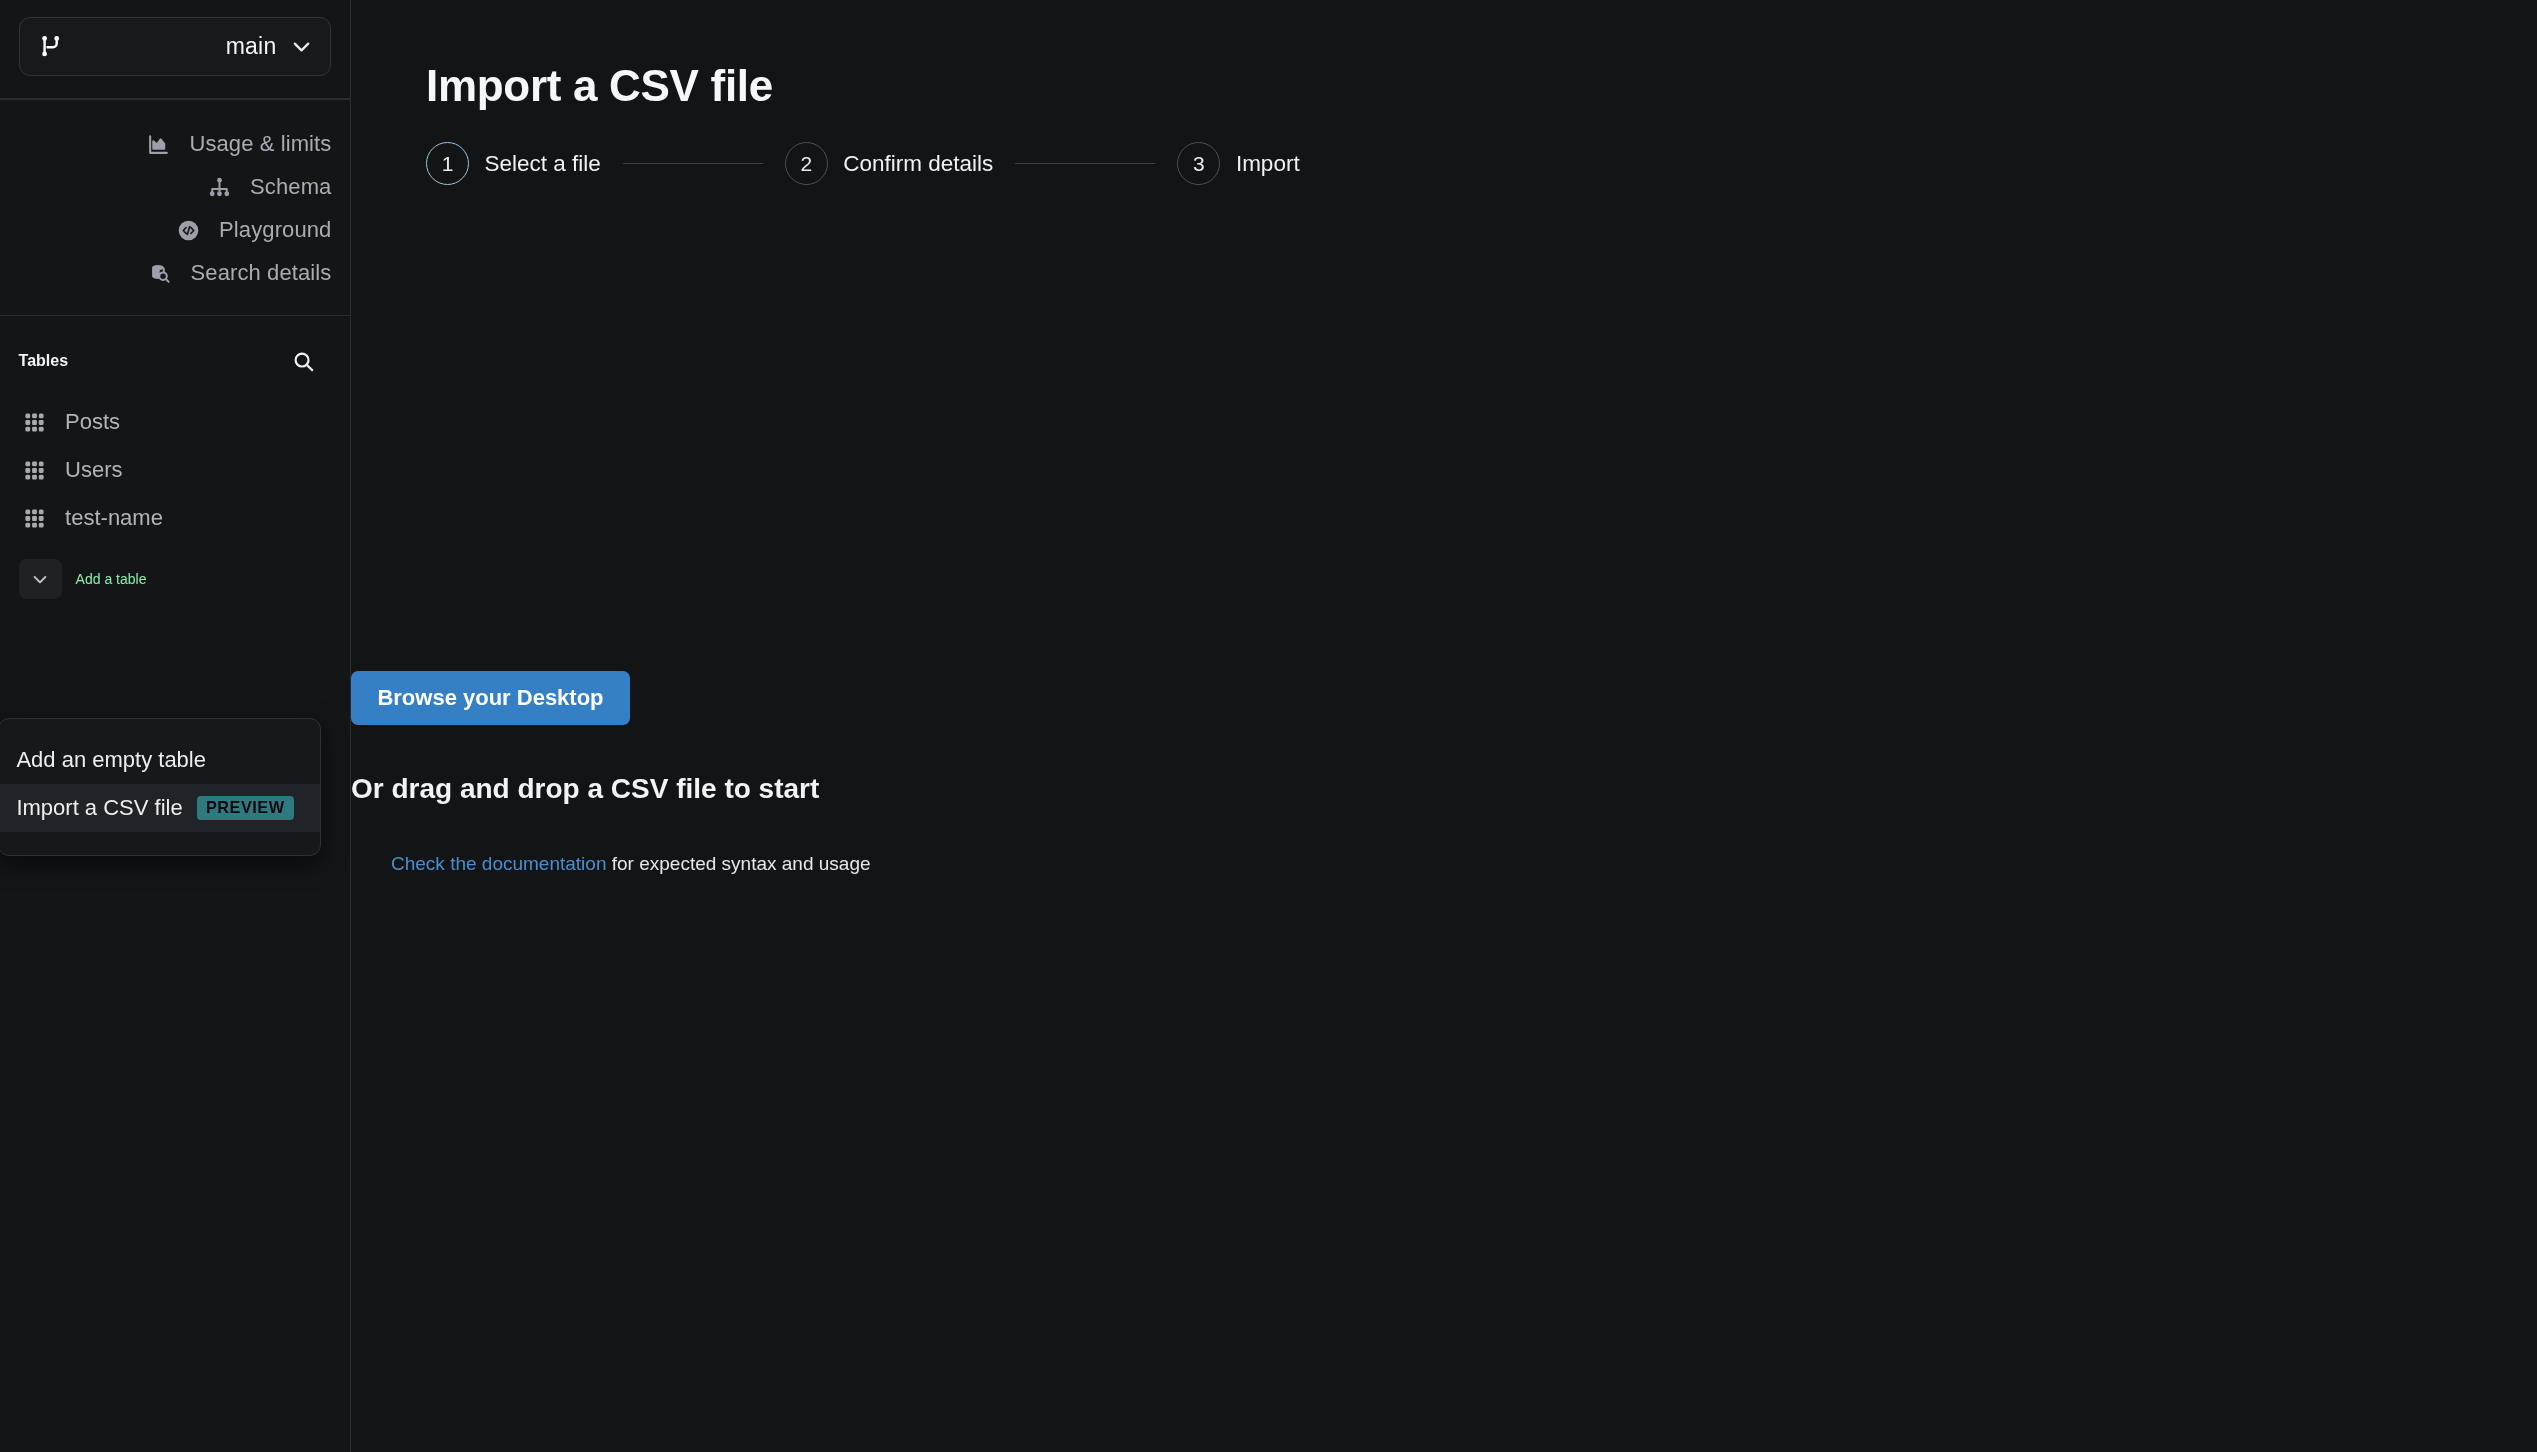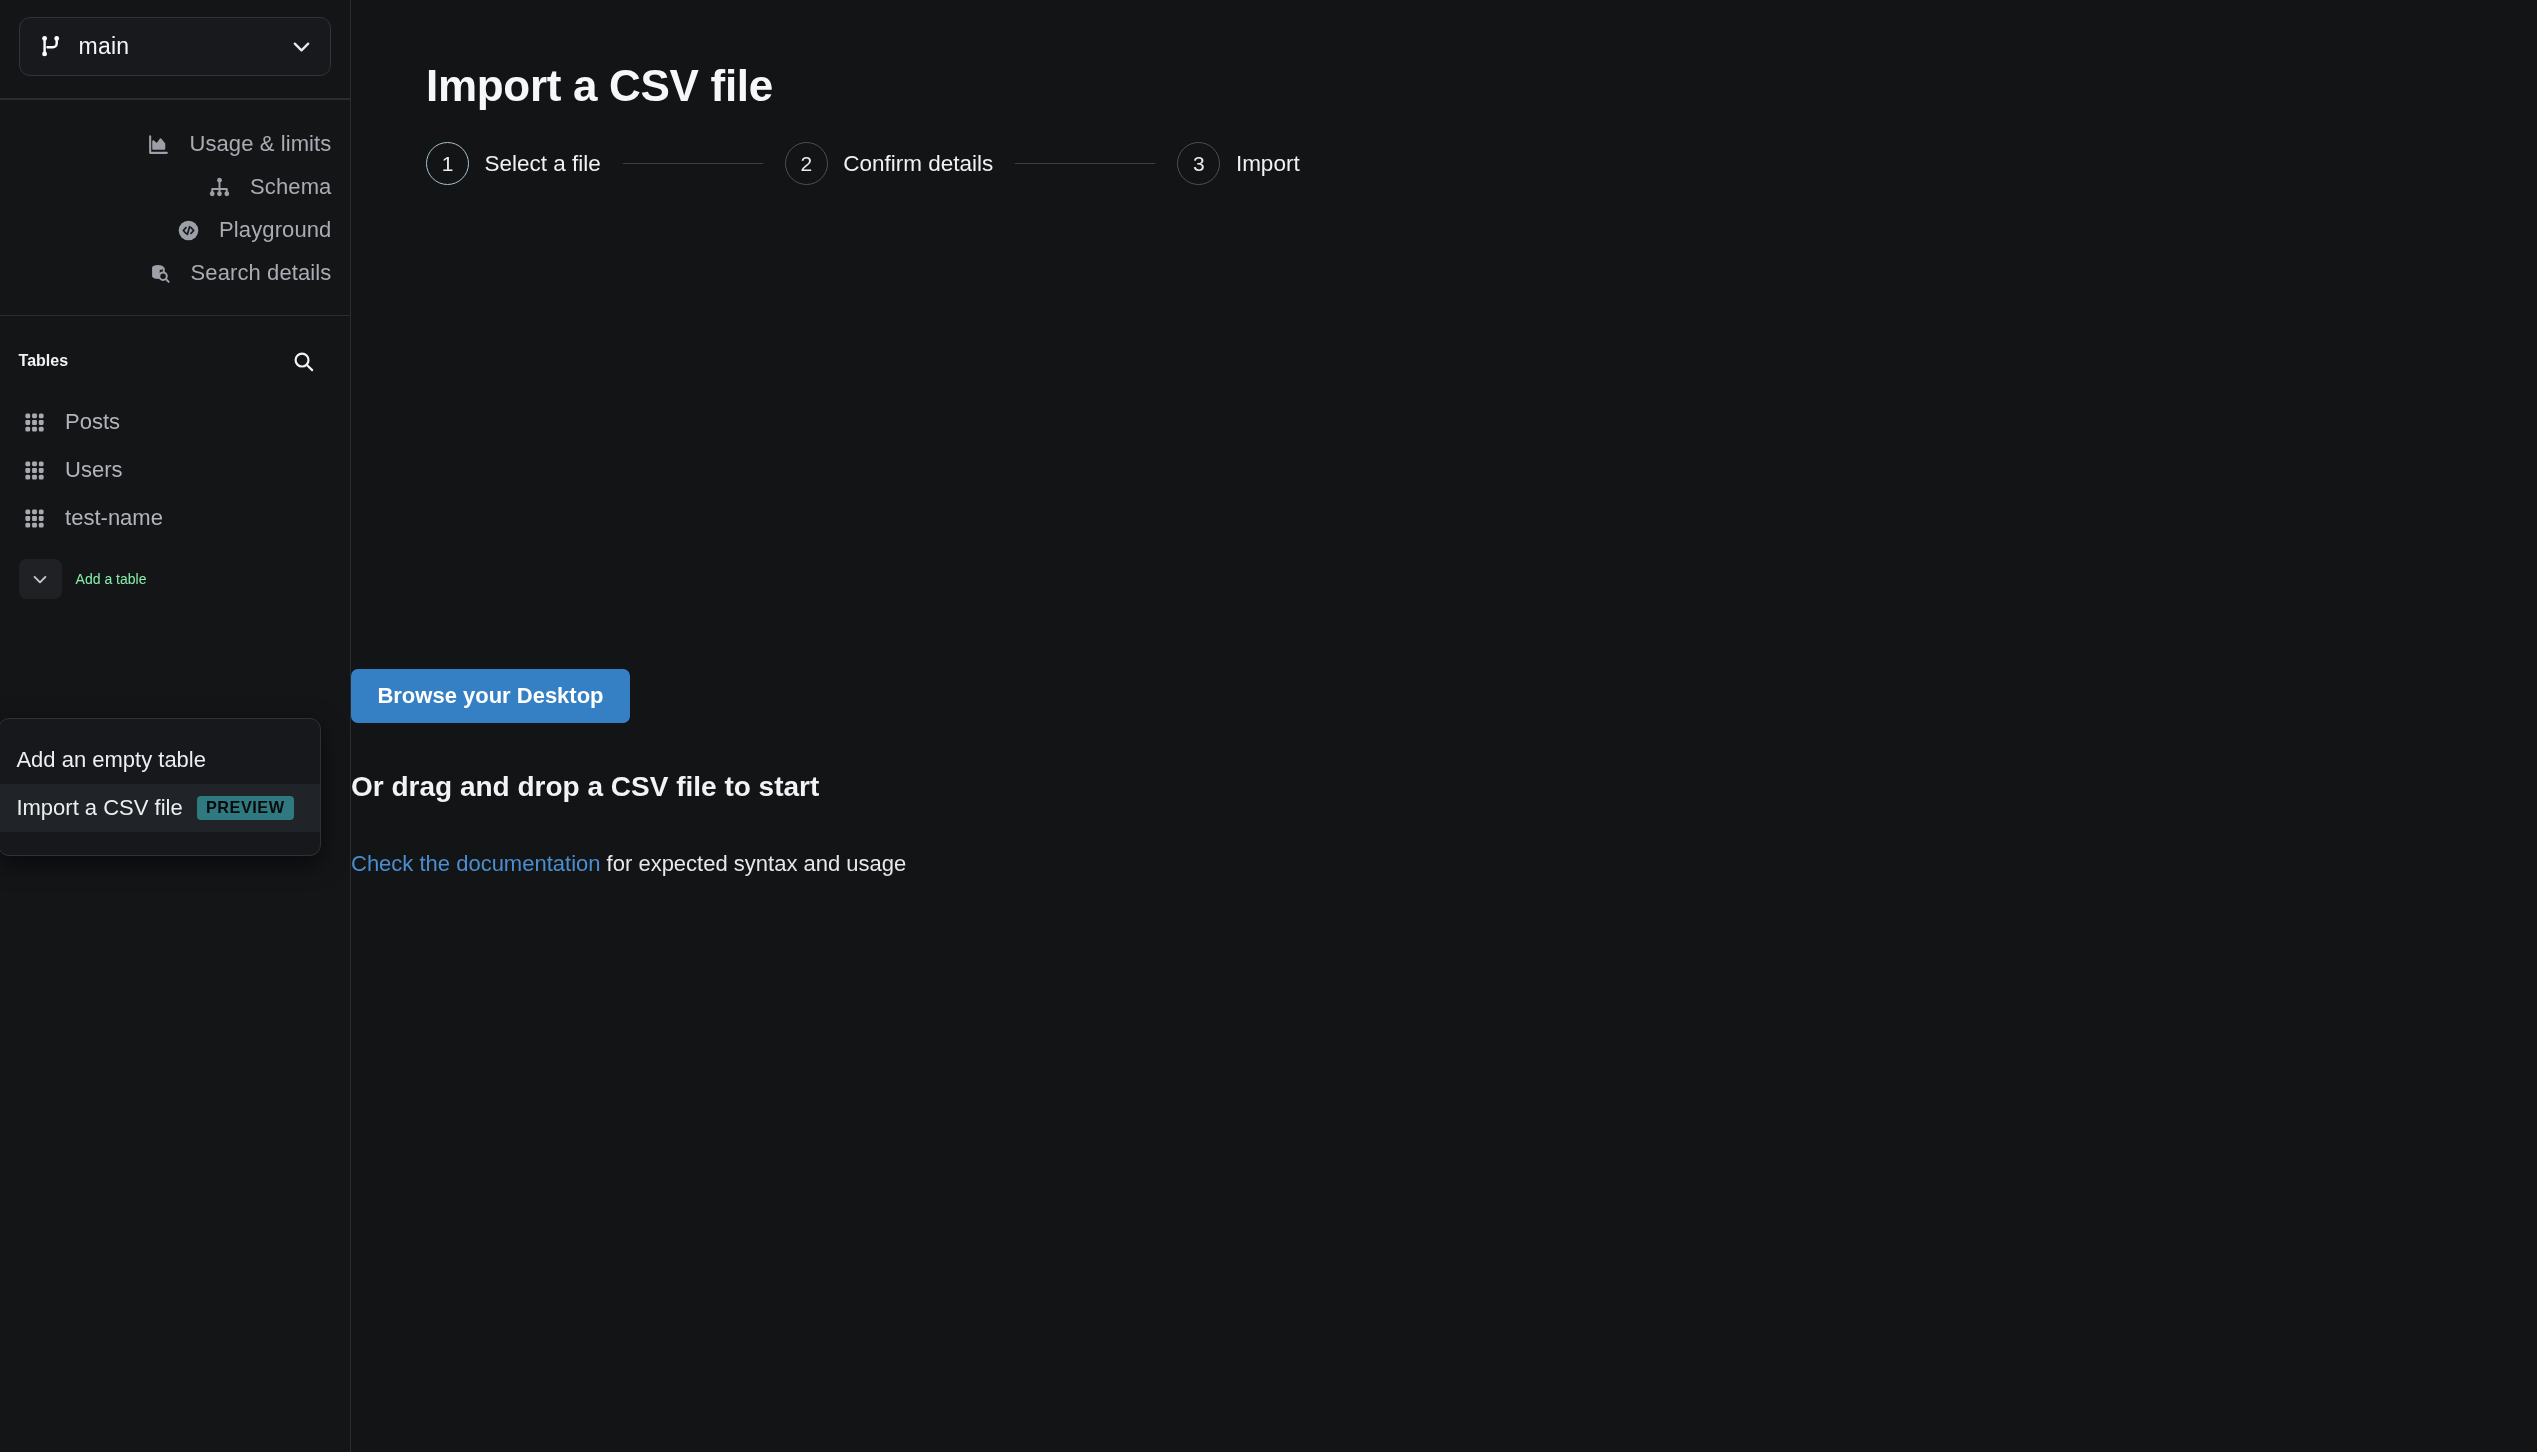--- a/index.html
+++ b/index.html
@@ -25,20 +25,21 @@
     position: relative;
     width: 351px;
     height: 1452px;
     background: #141517;
     border-right: 1.6px solid #2a2c30;
     flex: 0 0 351px;
   }
 
   .branch-area {
     padding: 17px 18.6px 22px 18.6px;
+    text-align: right;
   }
 
   .branch-select {
     height: 59px;
     border: 1.6px solid #313438;
     border-radius: 11px;
     background: #18191c;
     display: flex;
     align-items: center;
     padding: 0 17px 0 18.6px;
@@ -248,22 +249,23 @@
 
   .drop-headline {
     margin-top: 48px;
     font-size: 28px;
     font-weight: bold;
     color: #f2f3f5;
   }
 
   .doc-line {
     margin-top: 48px;
-    font-size: 22px;
+    font-size: 19px;
     color: #e6e8ea;
+    margin-left: 40px;
   }
   .doc-link {
     color: #4a8ed0;
     text-decoration: none;
     cursor: pointer;
   }
 </style>
 </head>
 <body>
 

